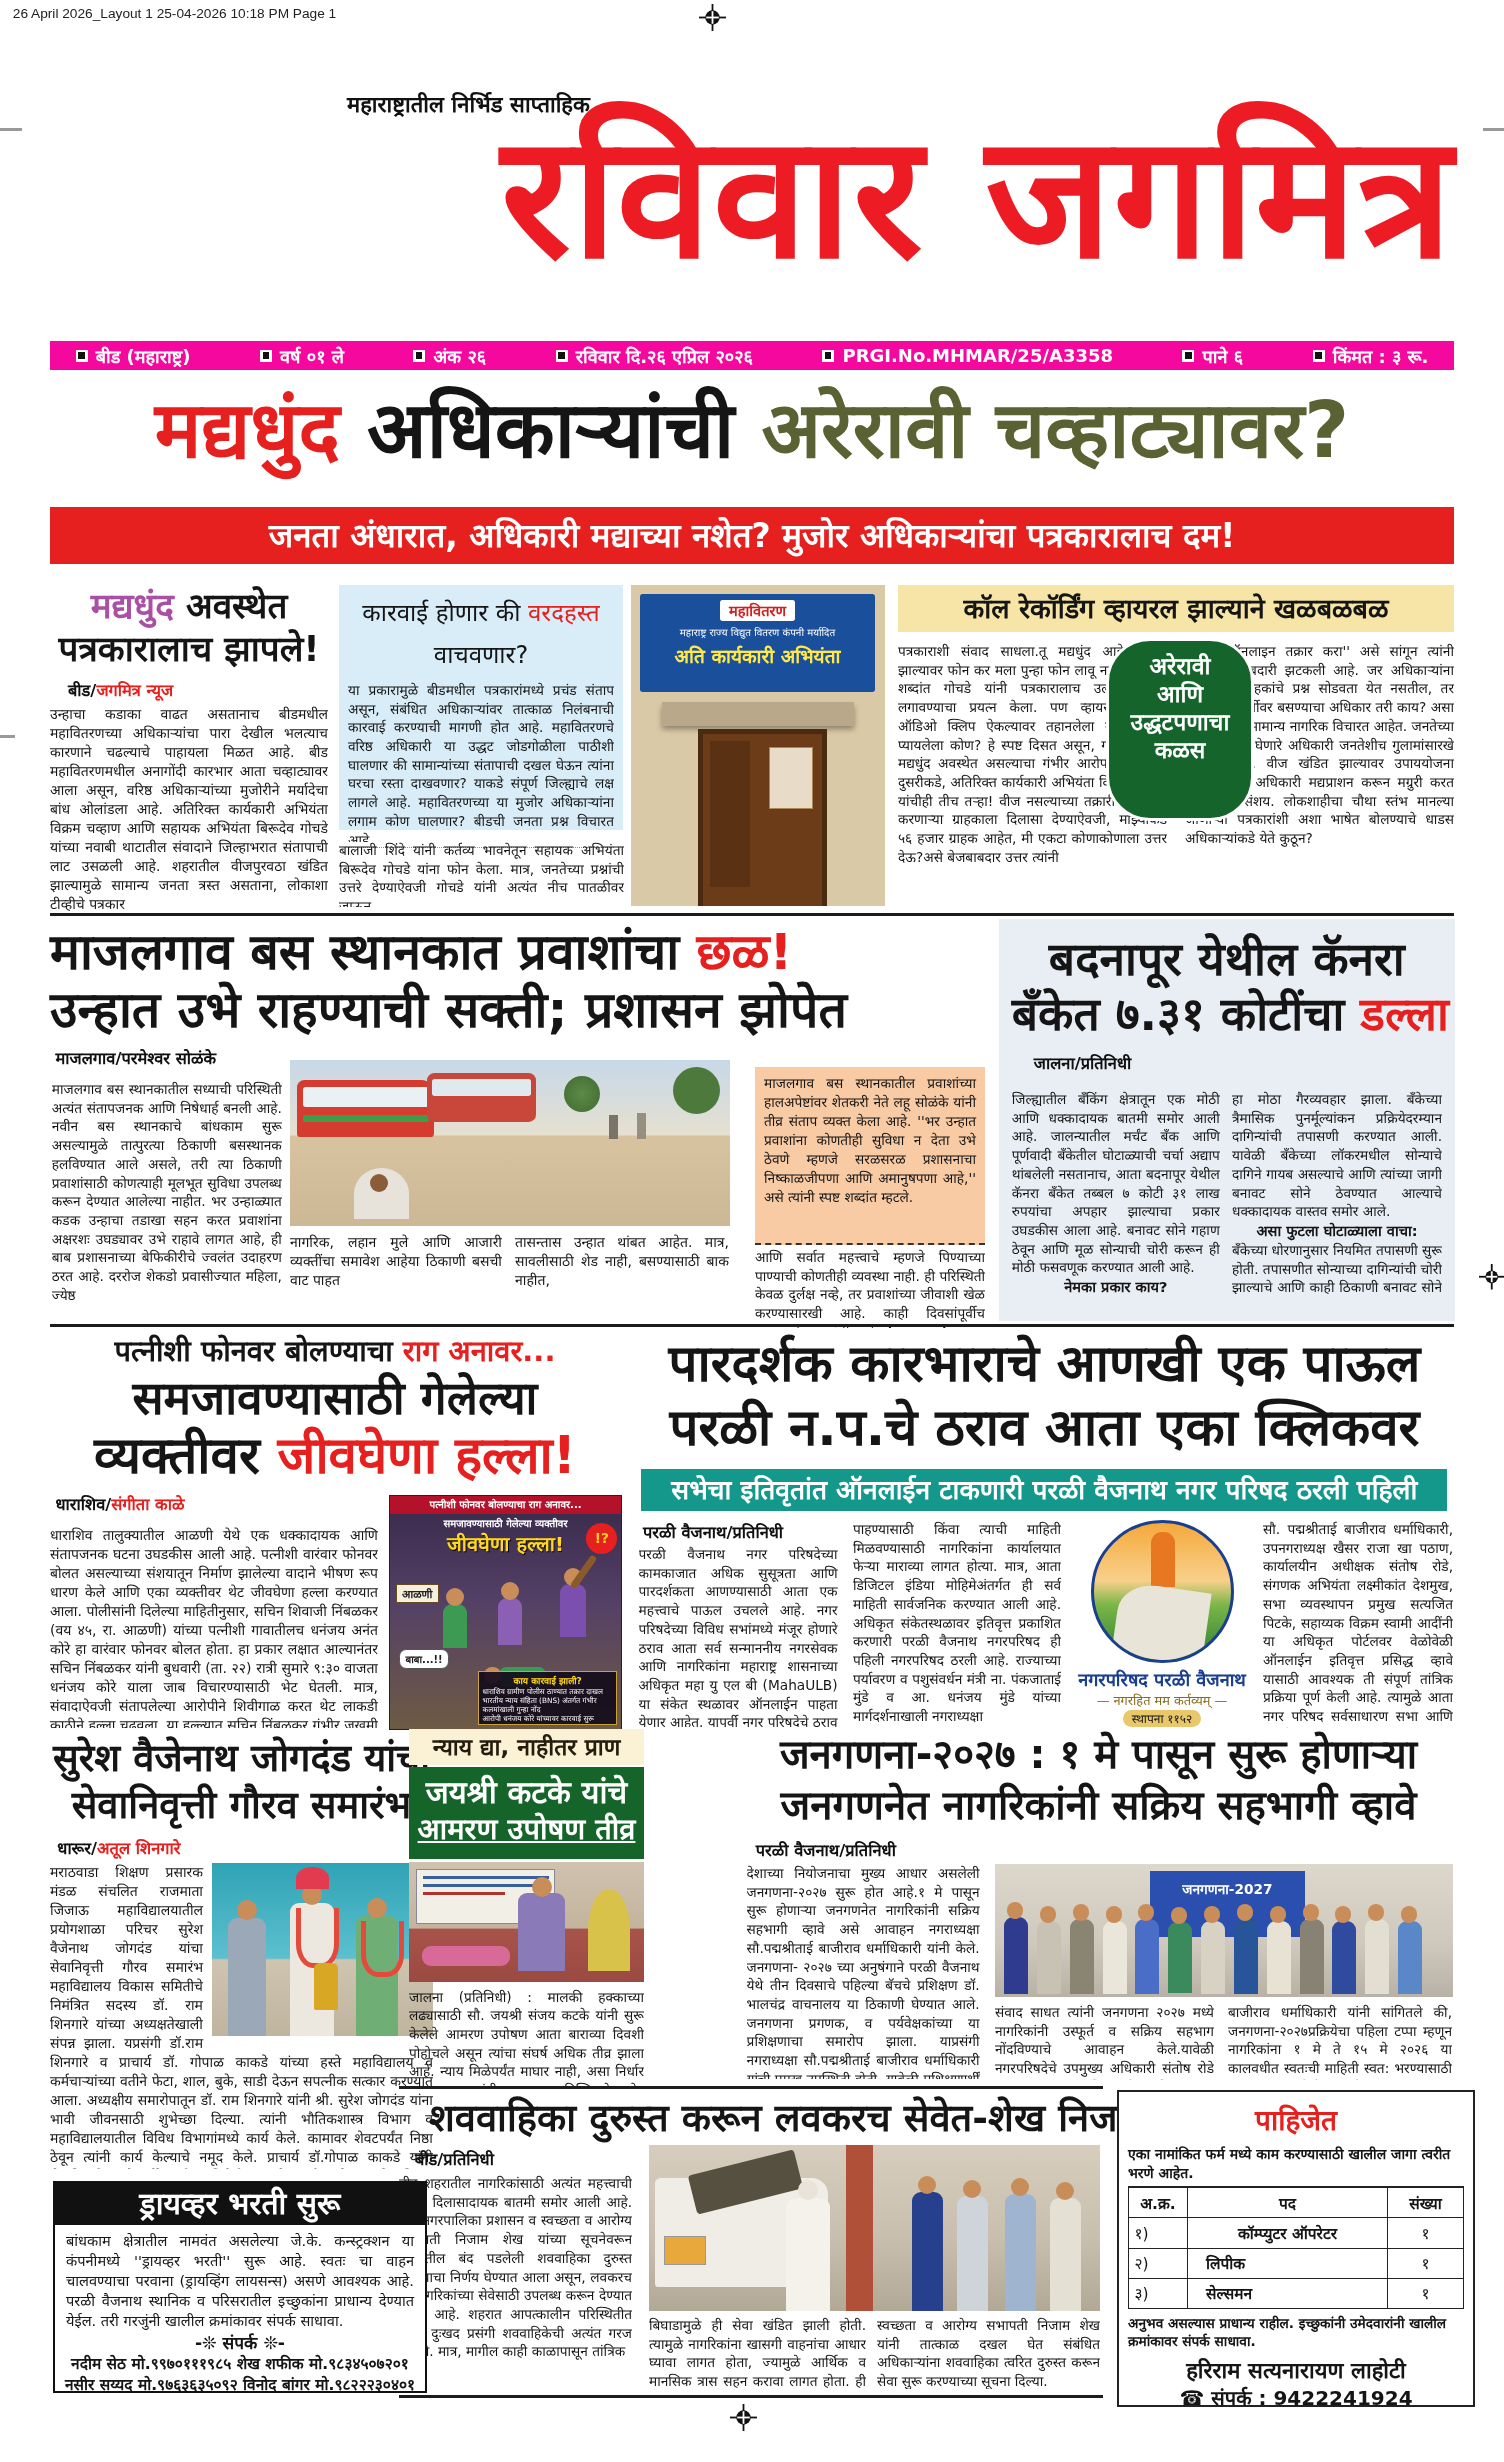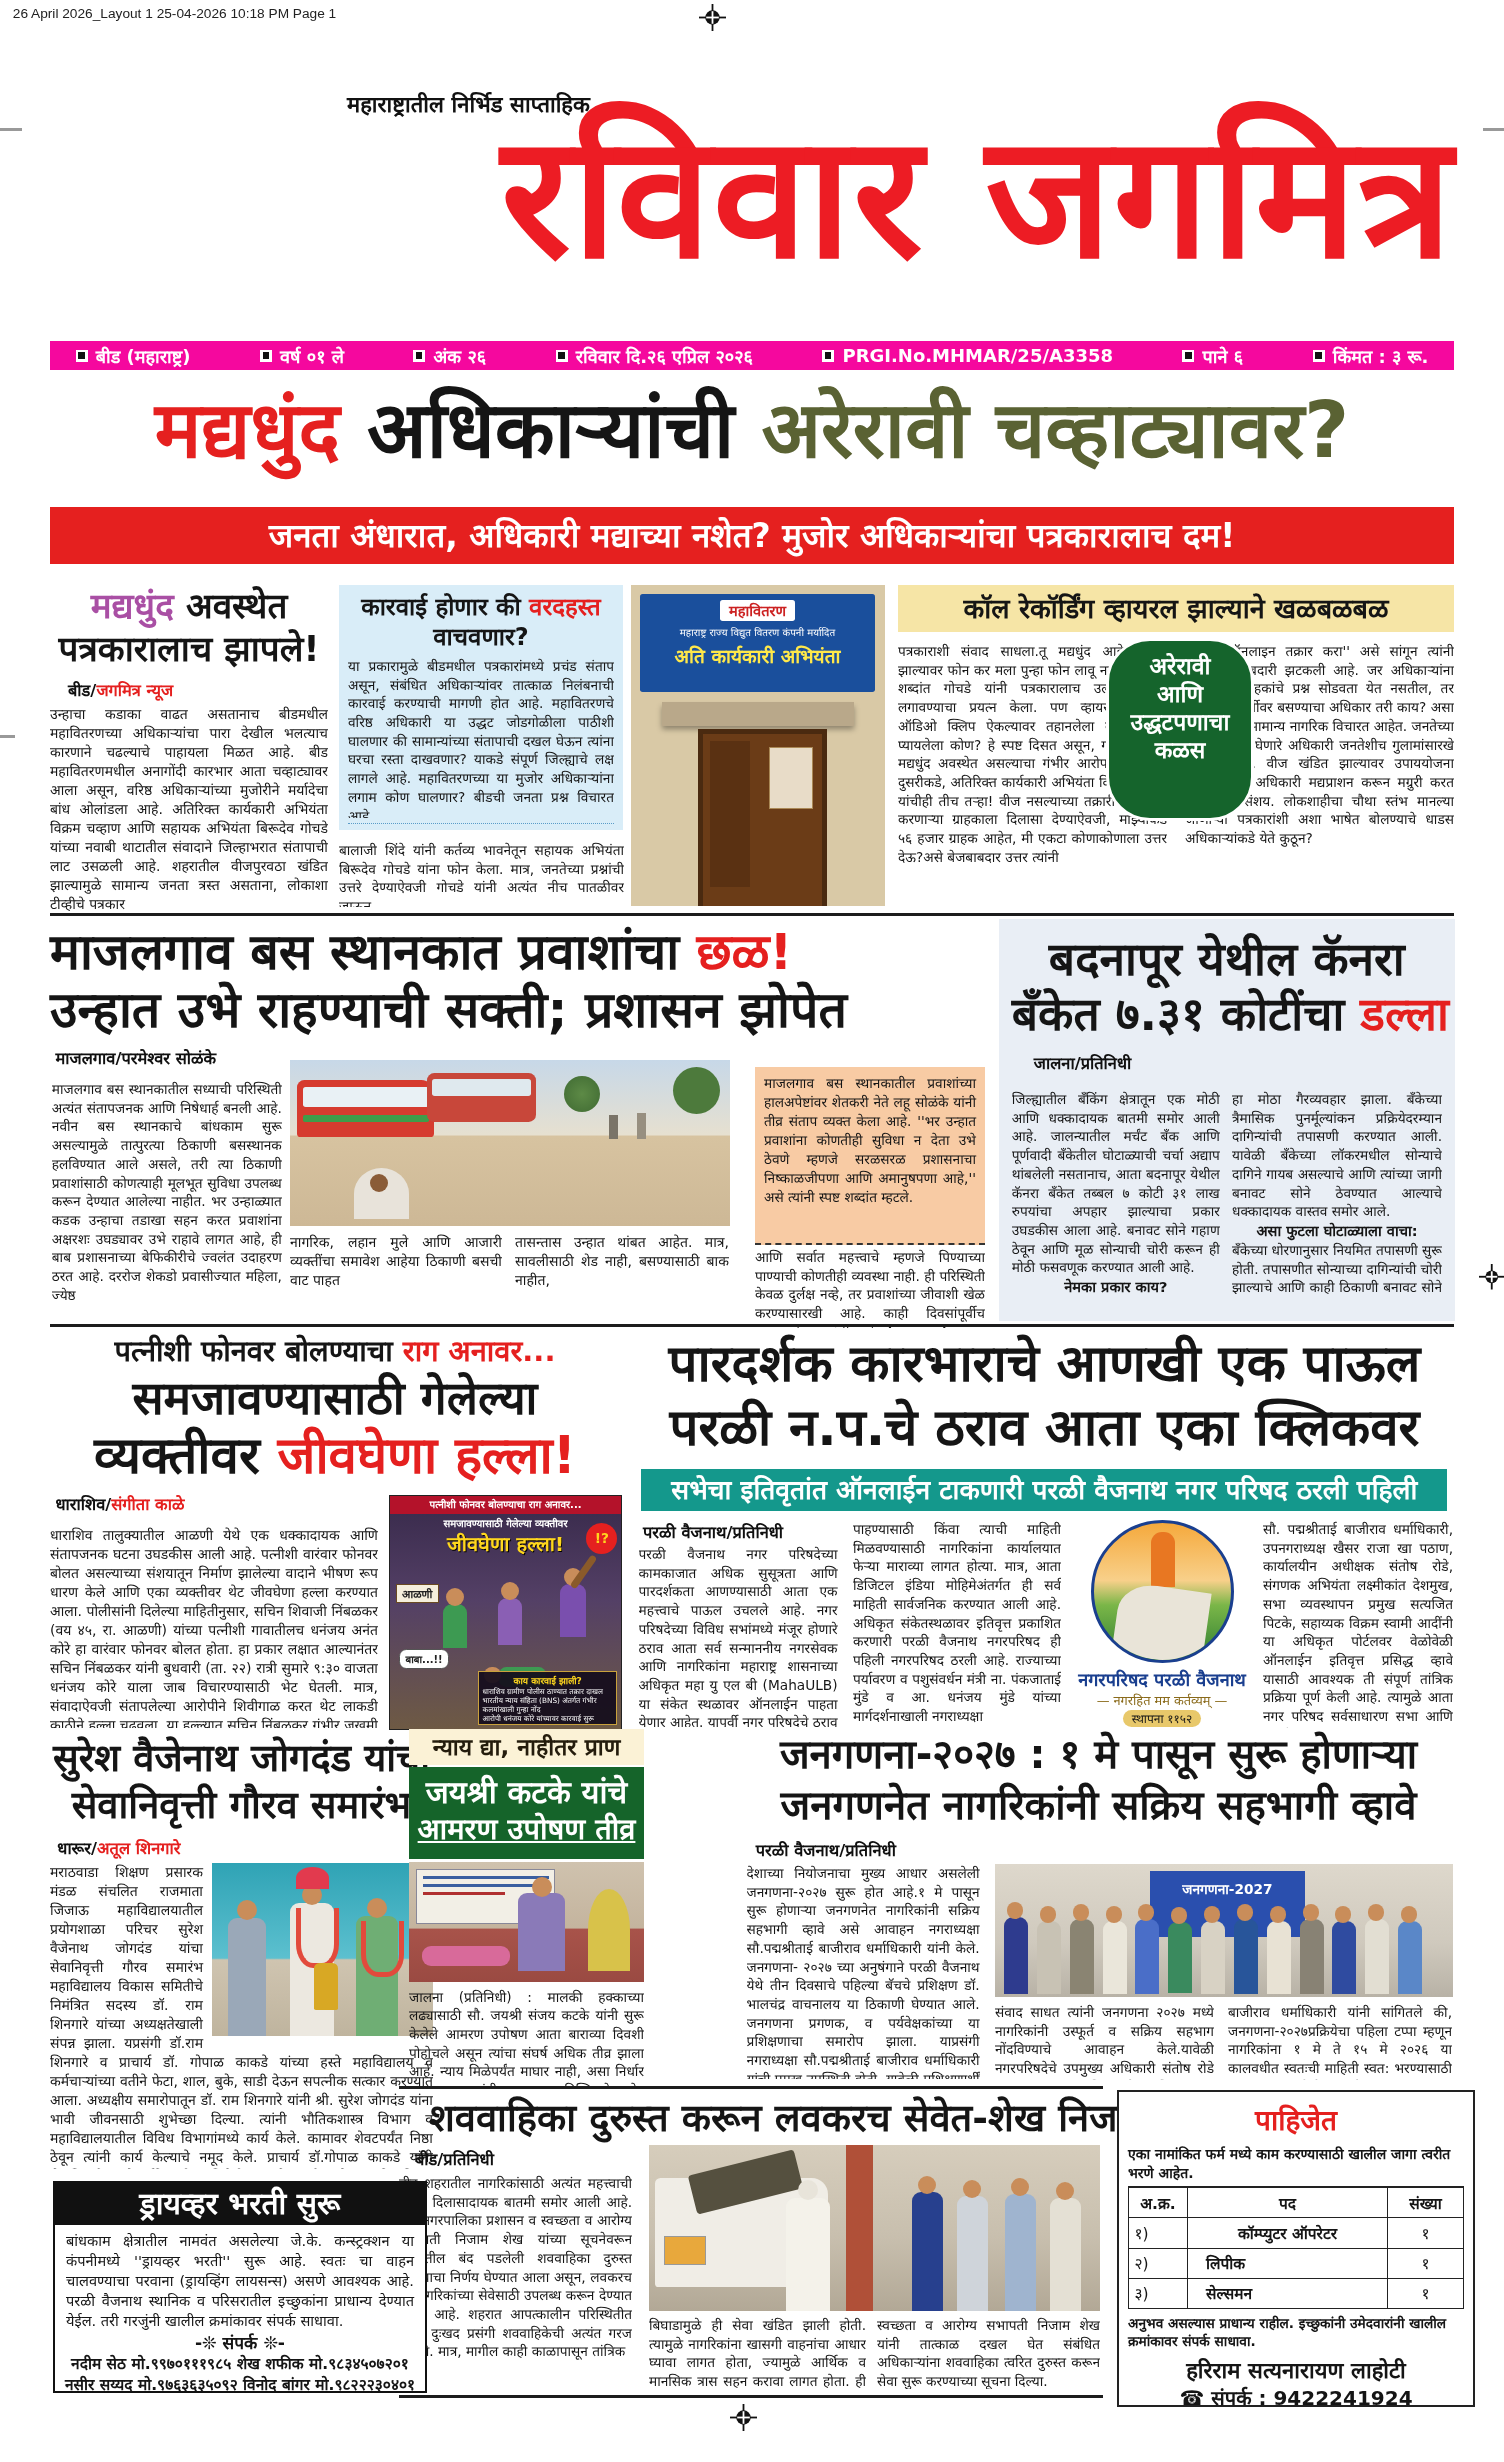--- a/index.html
+++ b/index.html
@@ -102,21 +102,21 @@
     <div class="ctr" style="font-size:35px;line-height:43px;font-weight:bold;">
       <span class="purple">मद्यधुंद</span><span> अवस्थेत पत्रकारालाच झापले!</span>
     </div>
     <div class="by" style="margin:7.3px 0 3.6px 18px;">
       <span>बीड/</span><span class="red">जगमित्र न्यूज</span>
     </div>
     <div class="bt" style="height:208px;">उन्हाचा कडाका वाढत असतानाच बीडमधील महावितरणच्या अधिकाऱ्यांचा पारा देखील भलत्याच कारणाने चढल्याचे पाहायला मिळत आहे. बीड महावितरणमधील अनागोंदी कारभार आता चव्हाट्यावर आला असून, वरिष्ठ अधिकाऱ्यांच्या मुजोरीने मर्यादेचा बांध ओलांडला आहे. अतिरिक्त कार्यकारी अभियंता विक्रम चव्हाण आणि सहायक अभियंता बिरूदेव गोचडे यांच्या नवाबी थाटातील संवादाने जिल्हाभरात संतापाची लाट उसळली आहे. शहरातील वीजपुरवठा खंडित झाल्यामुळे सामान्य जनता त्रस्त असताना, लोकाशा टीव्हीचे पत्रकार</div>
   </div>
 
   <div class="abs bluebox" style="left:339px;top:585px;width:266px;height:230px;padding:7.3px 9px;">
-    <div class="ctr" style="font-size:24px;line-height:30px;font-weight:bold;">
+    <div class="ctr" style="font-size:24px;line-height:42px;font-weight:normal;">
       <span>कारवाई होणार की </span><span class="red">वरदहस्त</span><span> वाचवणार?</span>
     </div>
     <div class="bt15" style="height:161px;margin-top:4.6px;">या प्रकारामुळे बीडमधील पत्रकारांमध्ये प्रचंड संताप असून, संबंधित अधिकाऱ्यांवर तात्काळ निलंबनाची कारवाई करण्याची मागणी होत आहे. महावितरणचे वरिष्ठ अधिकारी या उद्धट जोडगोळीला पाठीशी घालणार की सामान्यांच्या संतापाची दखल घेऊन त्यांना घरचा रस्ता दाखवणार? याकडे संपूर्ण जिल्ह्याचे लक्ष लागले आहे. महावितरणच्या या मुजोर अधिकाऱ्यांना लगाम कोण घालणार? बीडची जनता प्रश्न विचारत आहे.</div>
     <div class="dotline" style="margin-top:5.5px;"></div>
   </div>
   <div class="abs bt15" style="left:339px;top:841px;width:285px;height:66px;">बालाजी शिंदे यांनी कर्तव्य भावनेतून सहायक अभियंता बिरूदेव गोचडे यांना फोन केला. मात्र, जनतेच्या प्रश्नांची उत्तरे देण्याऐवजी गोचडे यांनी अत्यंत नीच पातळीवर जाऊन</div>
 
   <div class="ph" style="left:631px;top:585px;width:254px;height:321px;background:#d9c9a6;">
     <div style="position:absolute;left:9px;top:9px;width:235px;height:98px;background:#1a4f9c;border-radius:2.7px;text-align:center;">
       <div style="display:inline-block;background:#fff;border-radius:2.7px;margin-top:5.5px;padding:0.9px 9px;color:#c22;font-weight:bold;font-size:14.6px;">महावितरण</div>

